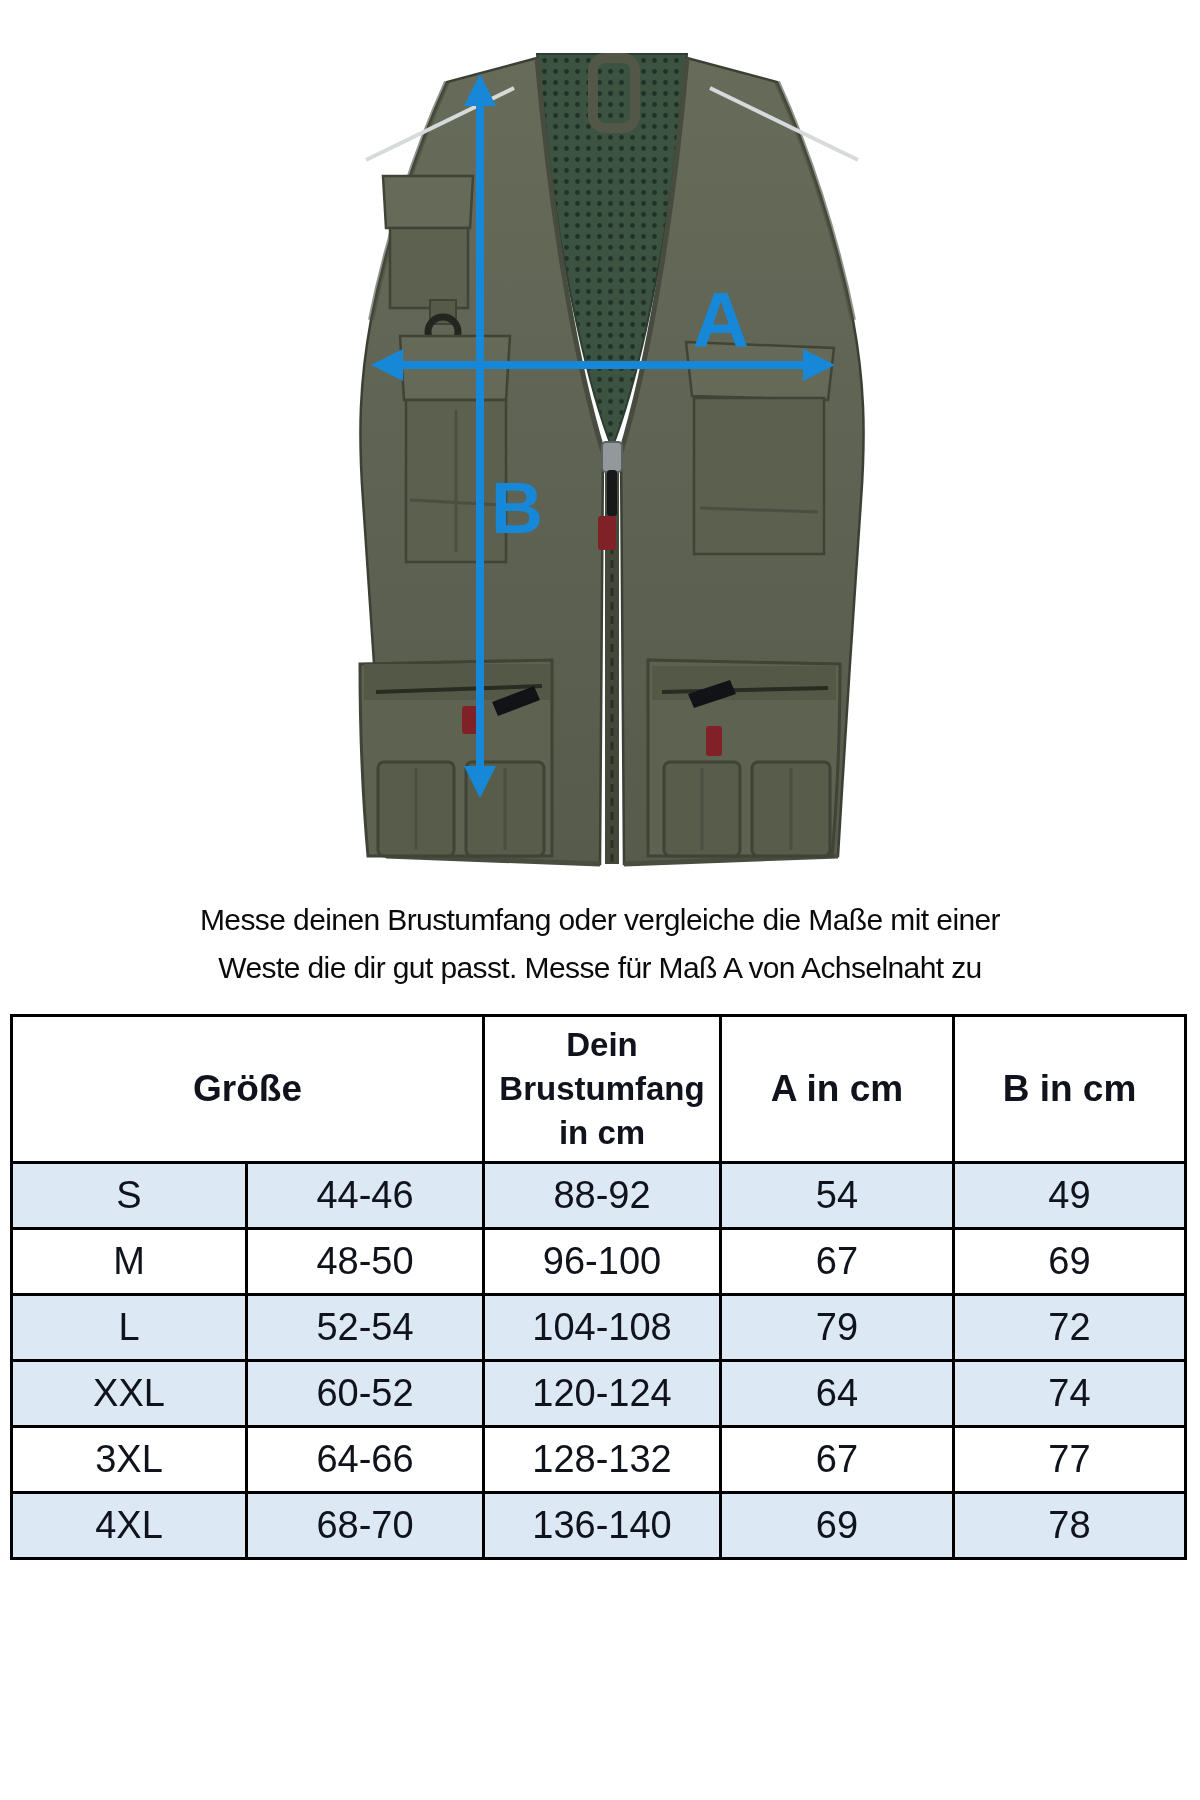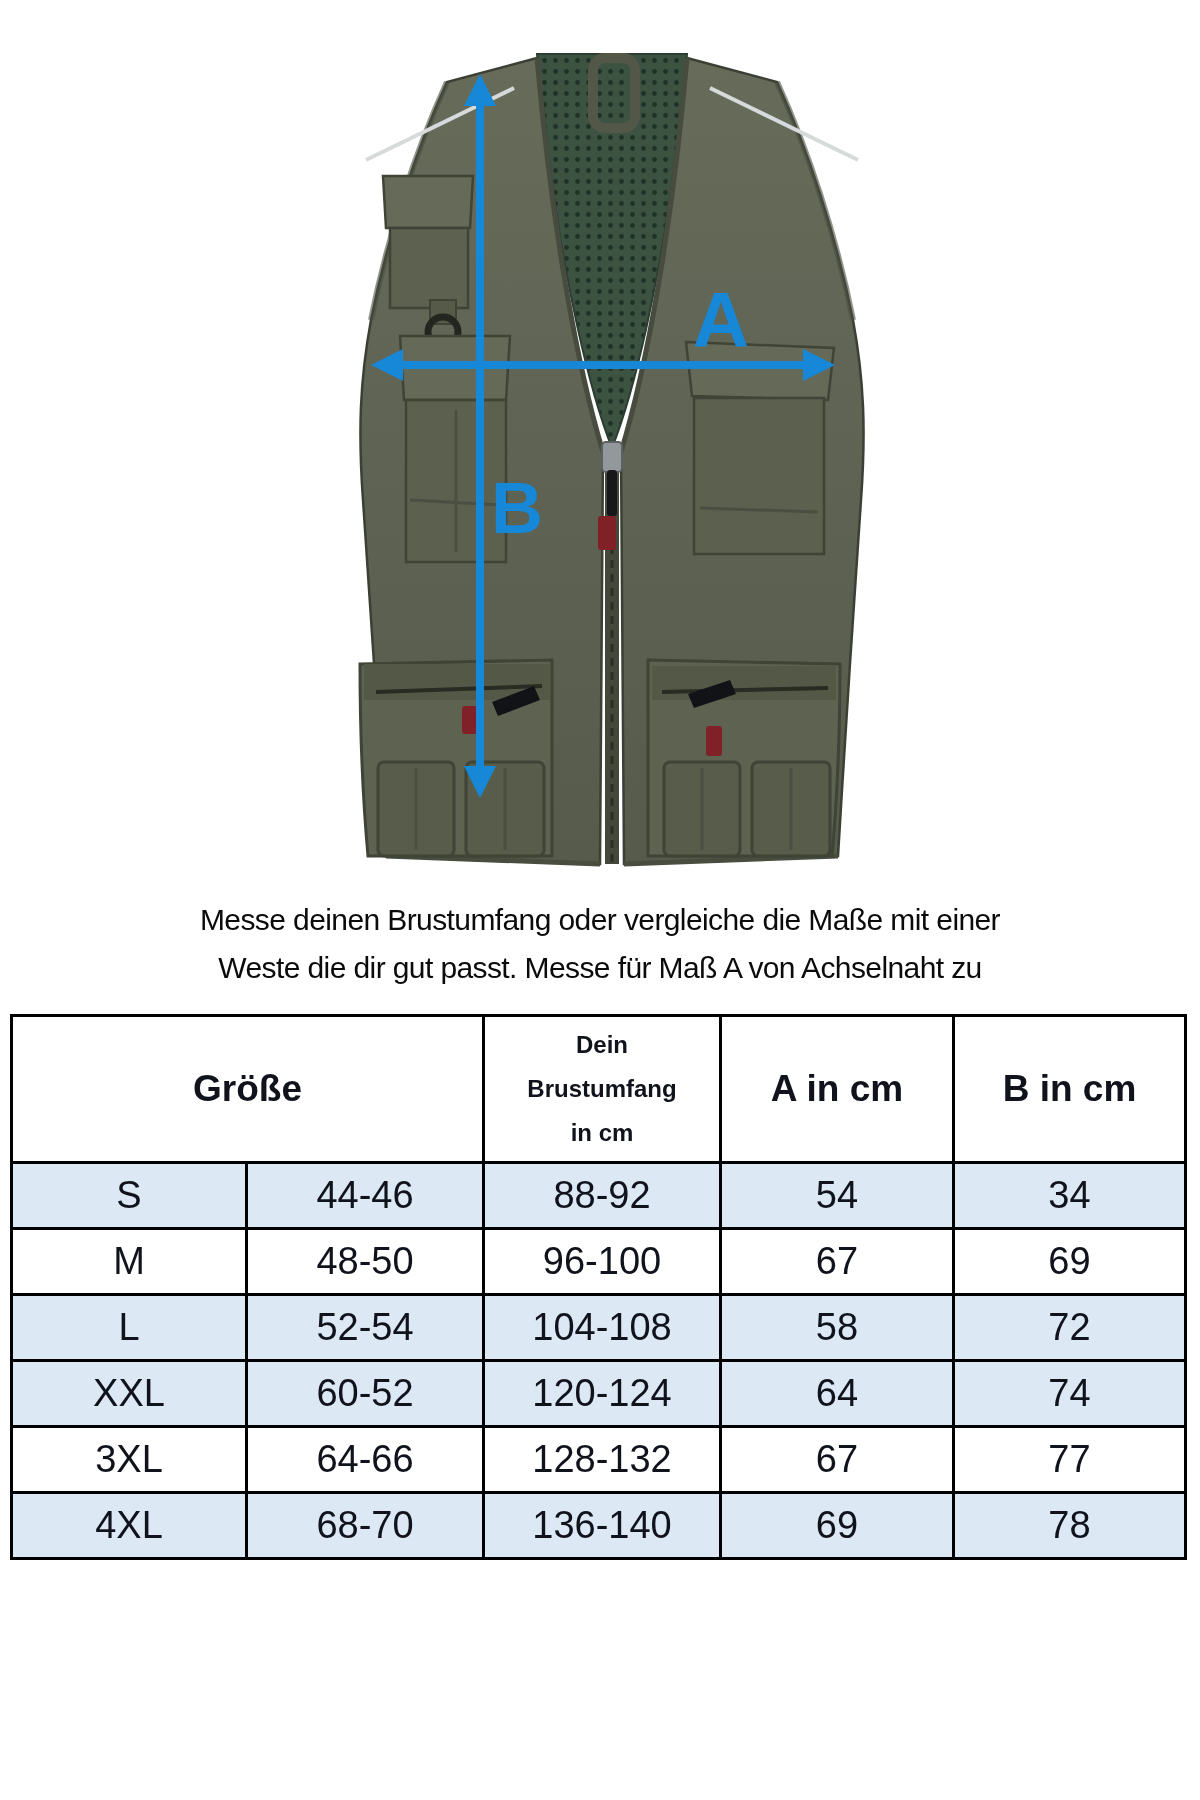--- a/index.html
+++ b/index.html
@@ -41,21 +41,21 @@
     color:#10131c;
     overflow:hidden;
   }
   table.sizes thead th {
     height:144px;
     font-size:37px;
     font-weight:bold;
     background:#ffffff;
   }
   table.sizes thead th.chest-h {
-    font-size:24px;
+    font-size:33px;
     line-height:44px;
     white-space:pre-line;
   }
   table.sizes tbody td {
     height:63px;
     font-size:38px;
     font-weight:normal;
     background:#ffffff;
   }
   table.sizes tbody tr.alt td { background:#dce9f5; }
@@ -187,34 +187,34 @@
       <th>A in cm</th>
       <th>B in cm</th>
     </tr>
   </thead>
   <tbody>
     <tr class="alt">
       <td>S</td>
       <td>44-46</td>
       <td>88-92</td>
       <td>54</td>
-      <td>34</td>
+      <td>49</td>
     </tr>
     <tr>
       <td>M</td>
       <td>48-50</td>
       <td>96-100</td>
       <td>67</td>
       <td>69</td>
     </tr>
     <tr class="alt">
       <td>L</td>
       <td>52-54</td>
       <td>104-108</td>
-      <td>58</td>
+      <td>79</td>
       <td>72</td>
     </tr>
     <tr class="alt">
       <td>XXL</td>
       <td>60-52</td>
       <td>120-124</td>
       <td>64</td>
       <td>74</td>
     </tr>
     <tr>

